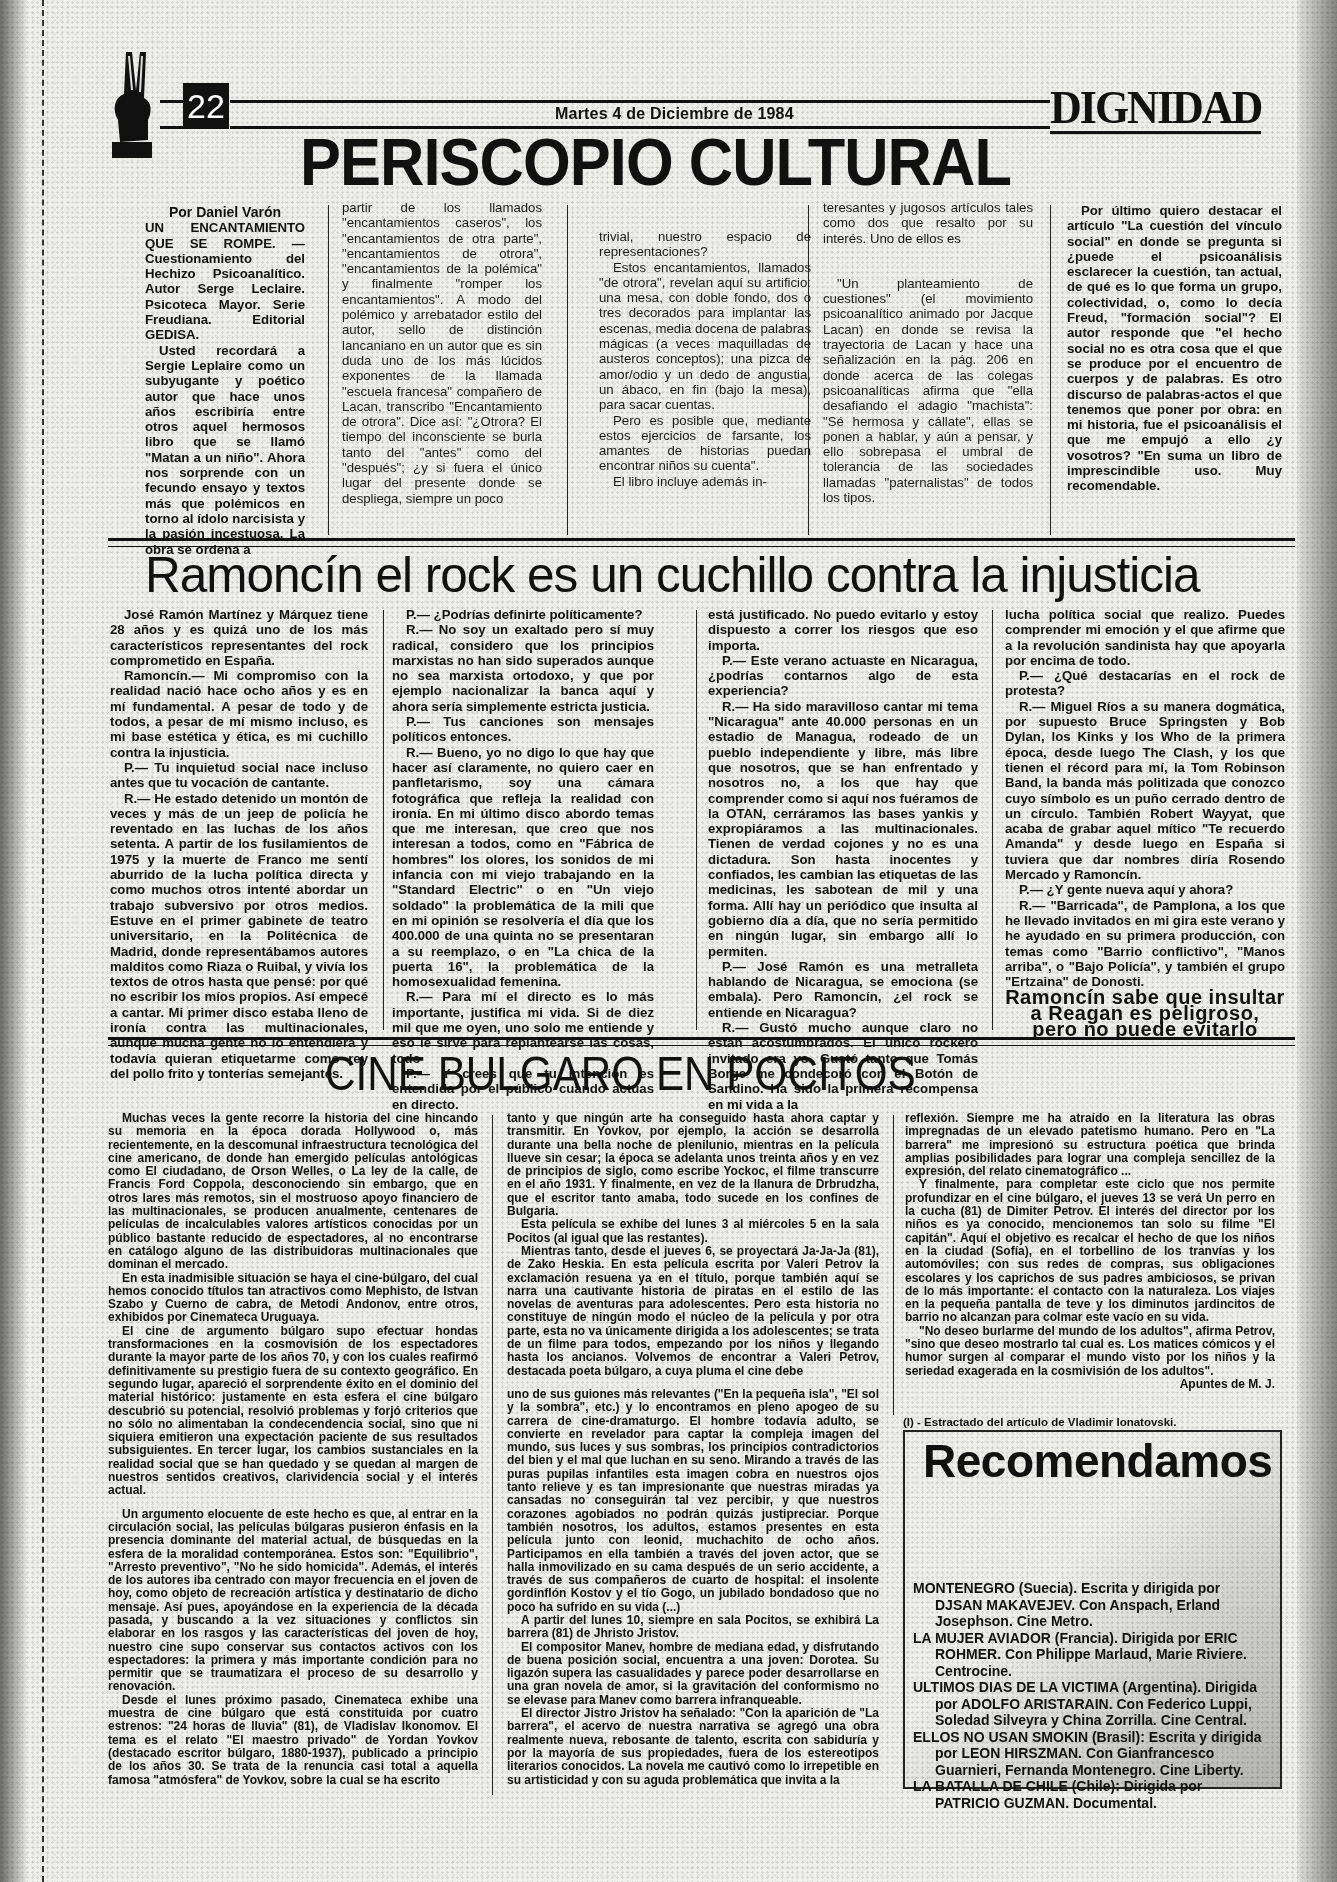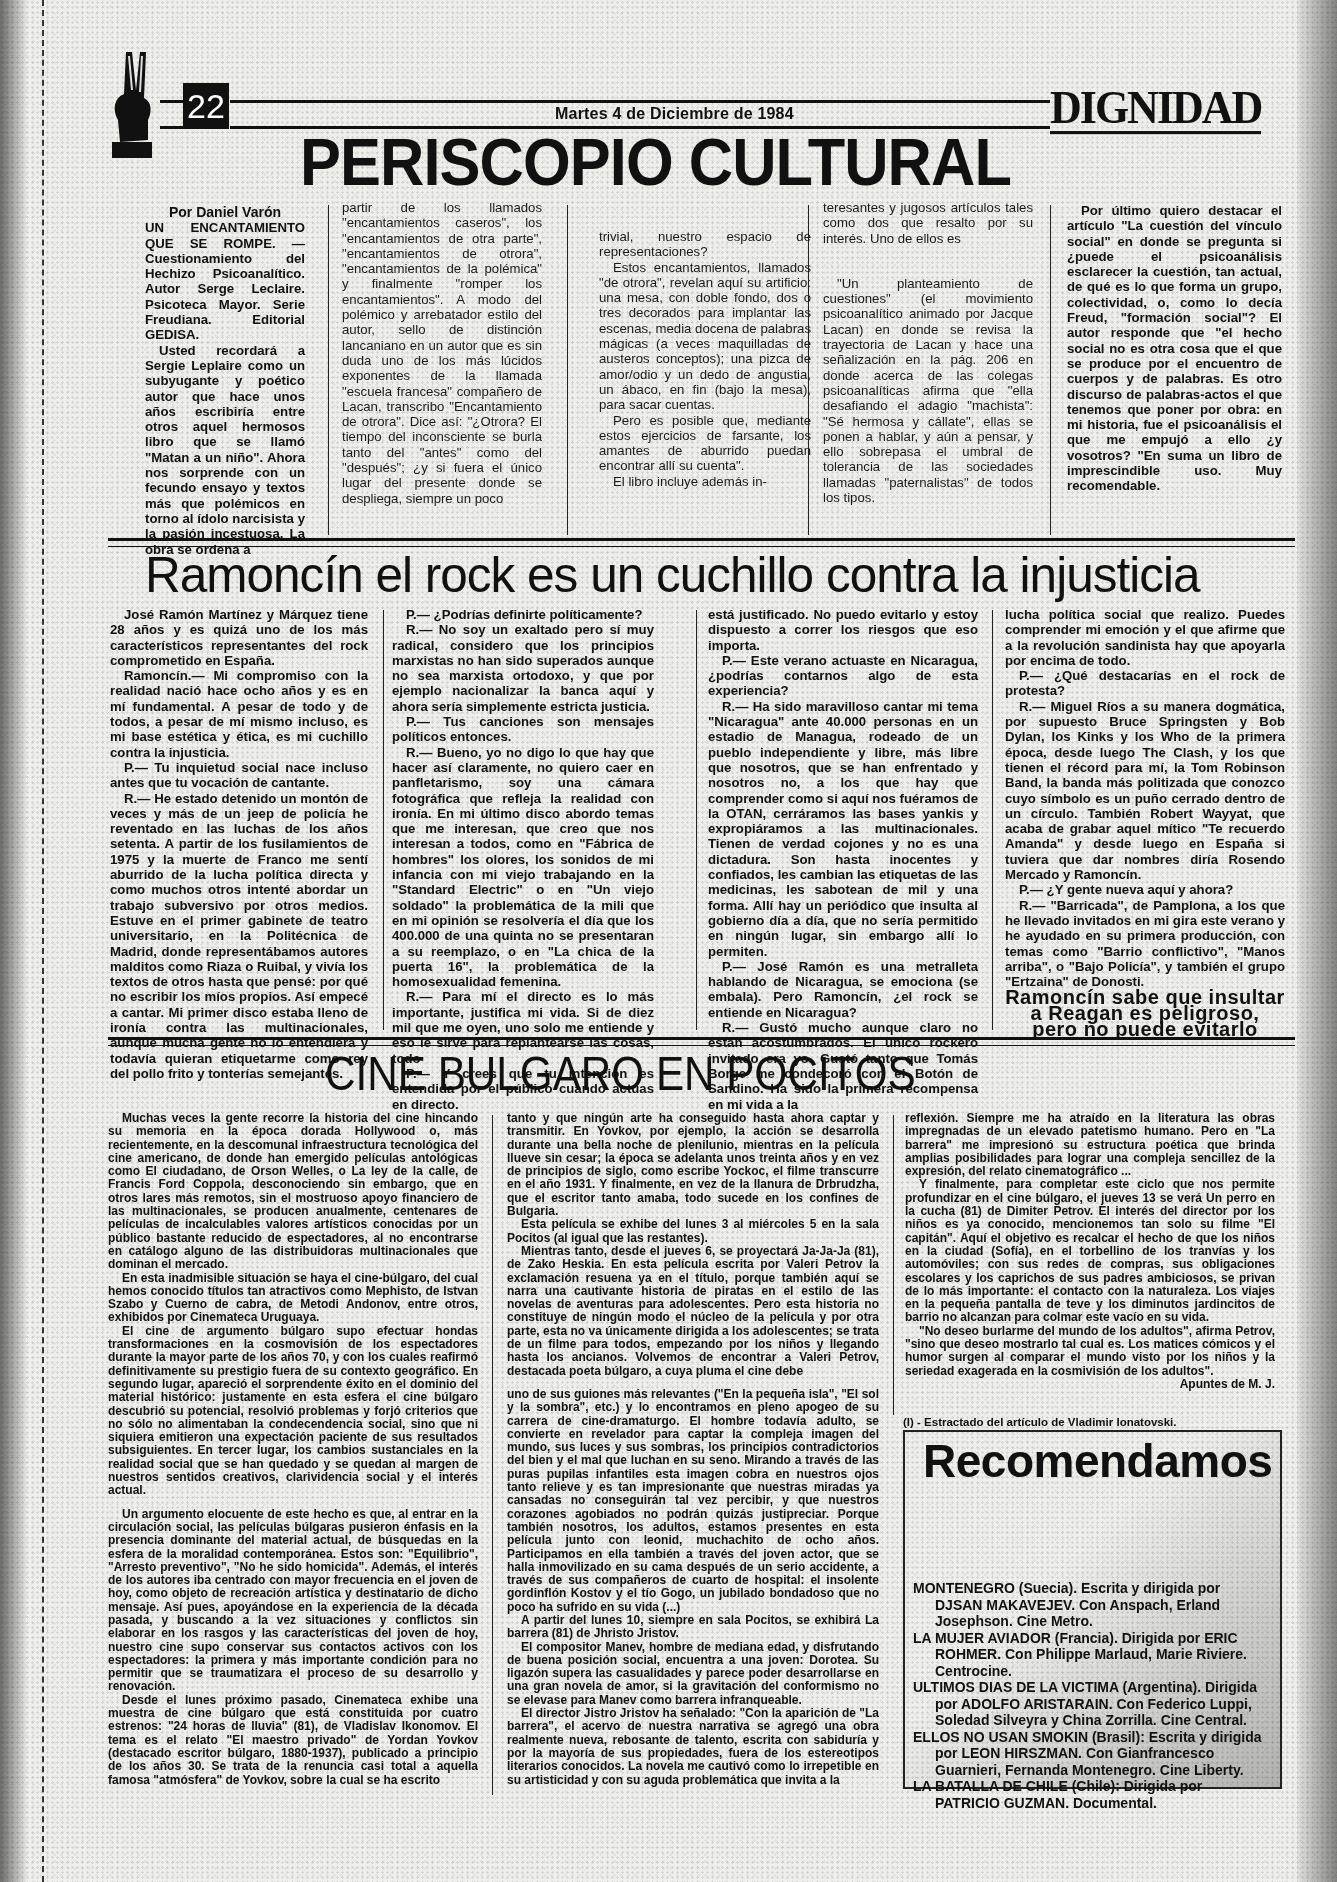--- a/index.html
+++ b/index.html
@@ -85,21 +85,21 @@
   <p style="">Usted recordará a Sergie Leplaire como un subyugante y poético autor que hace unos años escribiría entre otros aquel hermosos libro que se llamó "Matan a un niño". Ahora nos sorprende con un fecundo ensayo y textos más que polémicos en torno al ídolo narcisista y la pasión incestuosa. La obra se ordena a</p>
 </div>
 <div class="vr" style="left:328px; top:205px; height:330px;"></div>
 <div class="col light" style="left:342px; top:200px; width:200px;">
   <p class="noindent">partir de los llamados "encantamientos caseros", los "encantamientos de otra parte", "encantamientos de otrora", "encantamientos de la polémica" y finalmente "romper los encantamientos". A modo del polémico y arrebatador estilo del autor, sello de distinción lancaniano en un autor que es sin duda uno de los más lúcidos exponentes de la llamada "escuela francesa" compañero de Lacan, transcribo "Encantamiento de otrora". Dice así: "¿Otrora? El tiempo del inconsciente se burla tanto del "antes" como del "después"; ¿y si fuera el único lugar del presente donde se despliega, siempre un poco</p>
 </div>
 <div class="vr" style="left:567px; top:205px; height:330px;"></div>
 <div class="col light" style="left:599px; top:200px; width:212px;margin-top:29px;">
   <p class="noindent">trivial, nuestro espacio de representaciones?</p>
   <p>Estos encantamientos, llamados "de otrora", revelan aquí su artificio: una mesa, con doble fondo, dos o tres decorados para implantar las escenas, media docena de palabras mágicas (a veces maquilladas de austeros conceptos); una pizca de amor/odio y un dedo de angustia, un ábaco, en fin (bajo la mesa), para sacar cuentas.</p>
-  <p>Pero es posible que, mediante estos ejercicios de farsante, los amantes de aburrido puedan encontrar allí su cuenta".</p>
+  <p>Pero es posible que, mediante estos ejercicios de farsante, los amantes de historias puedan encontrar niños su cuenta".</p>
   <p>El libro incluye además in-</p>
 </div>
 <div class="vr" style="left:808px; top:205px; height:330px;"></div>
 <div class="col light" style="left:823px; top:200px; width:210px;">
   <p class="noindent">teresantes y jugosos artículos tales como dos que resalto por su interés. Uno de ellos es</p>
   <p style="margin-top:30px">"Un planteamiento de cuestiones" (el movimiento psicoanalítico animado por Jacque Lacan) en donde se revisa la trayectoria de Lacan y hace una señalización en la pág. 206 en donde acerca de las colegas psicoanalíticas afirma que "ella desafiando el adagio "machista": "Sé hermosa y cállate", ellas se ponen a hablar, y aún a pensar, y ello sobrepasa el umbral de tolerancia de las sociedades llamadas "paternalistas" de todos los tipos.</p>
 </div>
 <div class="vr" style="left:1050px; top:205px; height:330px;"></div>
 <div class="col" style="left:1067px; top:203px; width:215px;">
   <p>Por último quiero destacar el artículo "La cuestión del vínculo social" en donde se pregunta si ¿puede el psicoanálisis esclarecer la cuestión, tan actual, de qué es lo que forma un grupo, colectividad, o, como lo decía Freud, "formación social"? El autor responde que "el hecho social no es otra cosa que el que se produce por el encuentro de cuerpos y de palabras. Es otro discurso de palabras-actos el que tenemos que poner por obra: en mi historia, fue el psicoanálisis el que me empujó a ello ¿y vosotros? "En suma un libro de imprescindible uso. Muy recomendable.</p>

